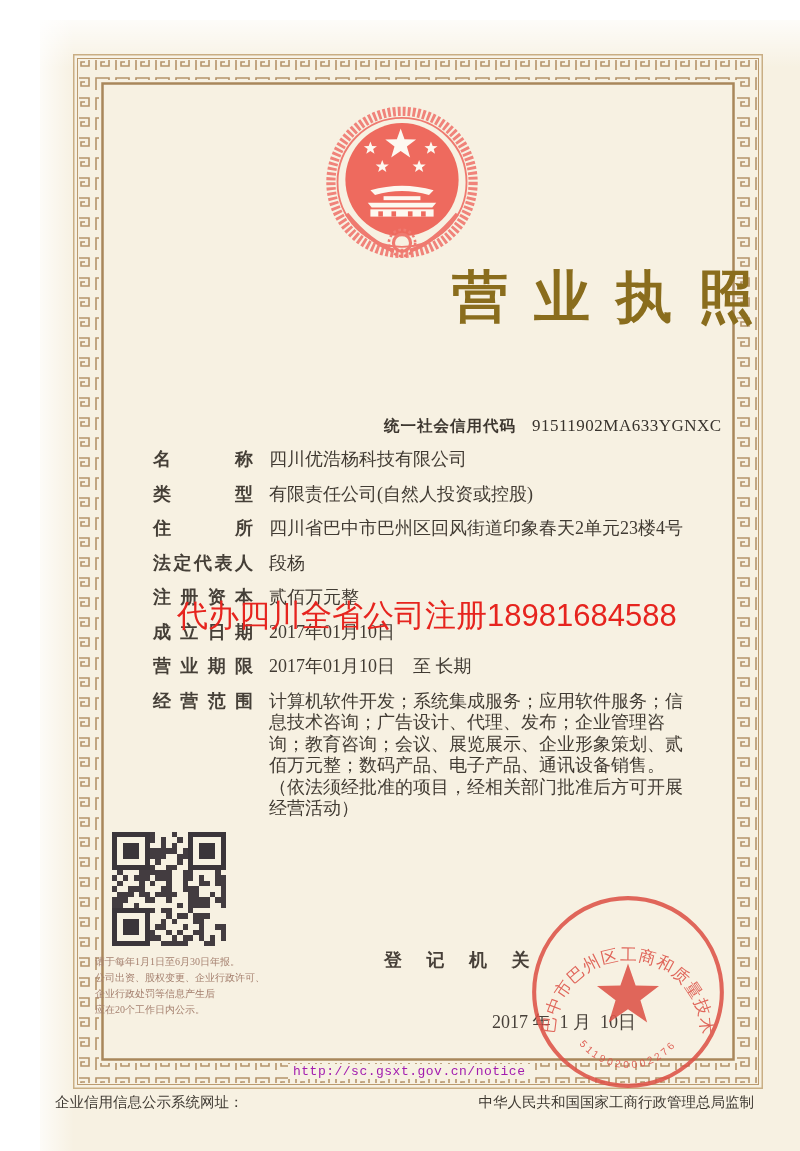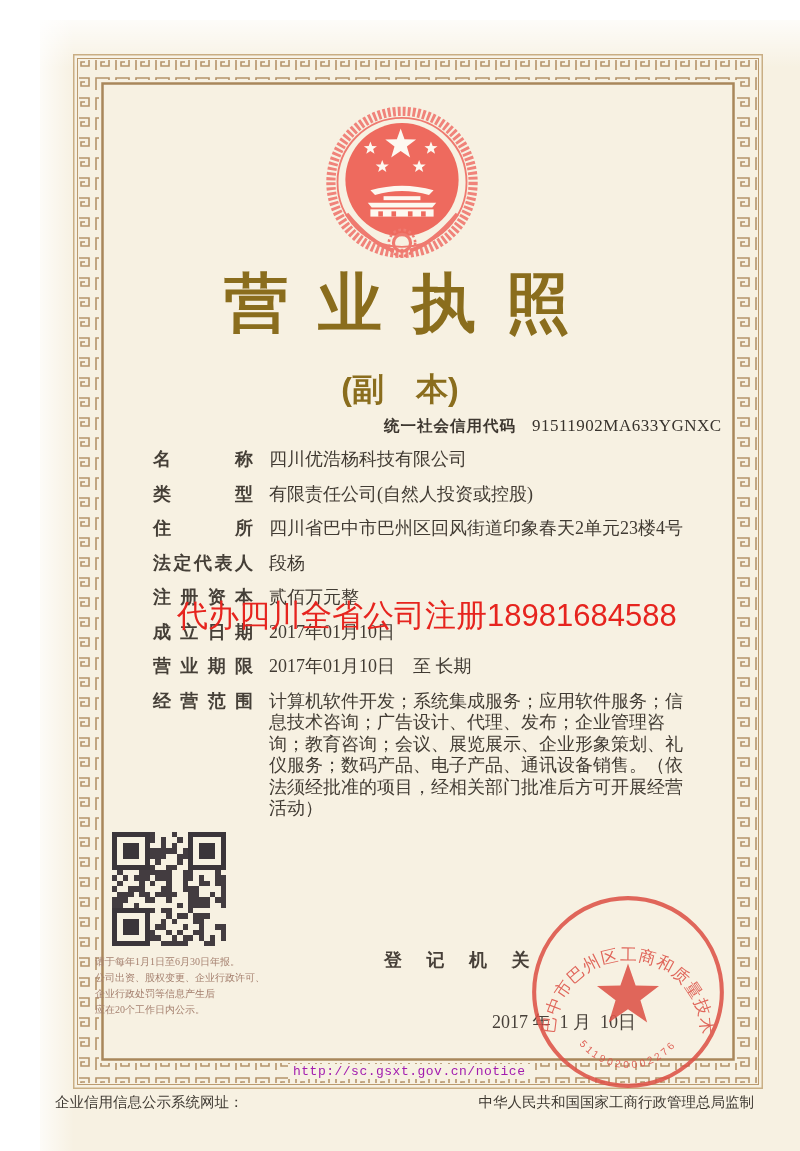--- a/index.html
+++ b/index.html
@@ -8,22 +8,22 @@
   .paper { position:absolute; left:40px; top:20px; width:760px; height:1131px; background:#f7f1e2; }
   .paper::before { content:""; position:absolute; left:0; top:0; right:0; height:48px;
     background:linear-gradient(#ffffff, rgba(255,255,255,0)); opacity:.8; pointer-events:none; }
   .paper::after { content:""; position:absolute; left:0; top:0; bottom:0; width:34px;
     background:linear-gradient(90deg, #ffffff, rgba(255,255,255,0)); opacity:.75; pointer-events:none; }
 
   .border-frame { position:absolute; left:33px; top:34px; z-index:1; }
 
   .emblem { position:absolute; left:282px; top:86px; width:160px; height:158px; z-index:2; }
 
-  .title { position:absolute; left:0; top:240px; width:720px; text-align:center; z-index:2;
-    font-family:Liberation Sans, sans-serif; font-weight:700; font-size:64px; letter-spacing:6px;
+  .title { position:absolute; left:0; top:240px; width:720px; text-align:right; z-index:2;
+    font-family:Liberation Serif, serif; font-weight:700; font-size:56px; letter-spacing:6px;
     color:#8a6d1d; white-space:nowrap; }
   .subtitle { position:absolute; left:0; top:348px; width:720px; text-align:center; z-index:2;
     font-family:"Liberation Sans", sans-serif; font-weight:700; font-size:32px; color:#8a6d1d; }
 
   .credit-row { position:absolute; left:344px; top:396px; z-index:2; display:flex; align-items:baseline; gap:16px; }
   .credit-label { font-family:"Liberation Sans", sans-serif; font-weight:700; font-size:15.5px; color:#3e3831; letter-spacing:1px; }
   .credit-code { font-size:17px; color:#38332d; letter-spacing:.5px;text-align:center; }
 
   .fields { position:absolute; left:77px; top:429px; width:572px; z-index:2;
     display:flex; flex-direction:column; gap:13px; font-size:18px; line-height:21.5px; color:#413b33; }
@@ -96,21 +96,20 @@
       <rect x="52" y="80" width="3.5" height="4" fill="#ee6a5e"></rect>
       <rect x="64.5" y="80" width="3.5" height="4" fill="#ee6a5e"></rect>
       <rect x="74.5" y="80" width="3.5" height="4" fill="#ee6a5e"></rect>
       <circle cx="60" cy="104" r="6.5" fill="none" stroke="#ef7a70" stroke-width="2.4"></circle>
       <circle cx="60" cy="104" r="10" fill="none" stroke="#ef7a70" stroke-width="2" stroke-dasharray="2 2"></circle>
       <path d="M18,82 Q36,104 54,110" fill="none" stroke="#ef7a70" stroke-width="3"></path>
       <path d="M102,82 Q84,104 66,110" fill="none" stroke="#ef7a70" stroke-width="3"></path>
     </svg>
 
     <div class="title">营 业 执 照</div>
-    <div class="subtitle">(副　本)</div>
 
     <div class="credit-row">
       <span class="credit-label">统一社会信用代码</span>
       <span class="credit-code">91511902MA633YGNXC</span>
     </div>
 
     <div class="fields">
       <div class="field-row">
         <span class="f-label">名称</span>
         <span class="f-value">四川优浩杨科技有限公司</span>
@@ -134,21 +133,21 @@
       <div class="field-row">
         <span class="f-label">成立日期</span>
         <span class="f-value">2017年01月10日</span>
       </div>
       <div class="field-row">
         <span class="f-label">营业期限</span>
         <span class="f-value">2017年01月10日　至 长期</span>
       </div>
       <div class="field-row">
         <span class="f-label">经营范围</span>
-        <span class="f-value">计算机软件开发；系统集成服务；应用软件服务；信息技术咨询；广告设计、代理、发布；企业管理咨询；教育咨询；会议、展览展示、企业形象策划、礼仪服务；数码产品、电子产品、通讯设备销售。（依法须经批准的项目，经相关部门批准后方可开展经营活动）</span>
+        <span class="f-value">计算机软件开发；系统集成服务；应用软件服务；信息技术咨询；广告设计、代理、发布；企业管理咨询；教育咨询；会议、展览展示、企业形象策划、贰佰万元整；数码产品、电子产品、通讯设备销售。（依法须经批准的项目，经相关部门批准后方可开展经营活动）</span>
       </div>
     </div>
 
     <div class="watermark">代办四川全省公司注册18981684588</div>
 
     <div class="qr">
       <div class="qr-modules">
           <i></i>
           <i></i>
           <i></i>

